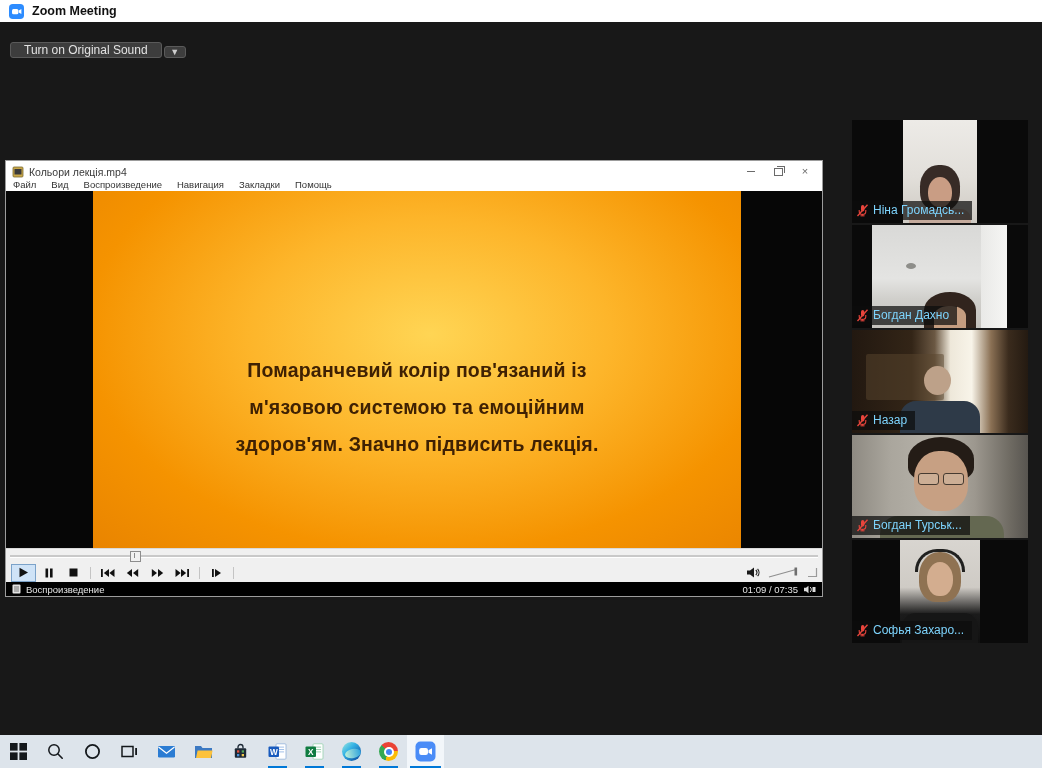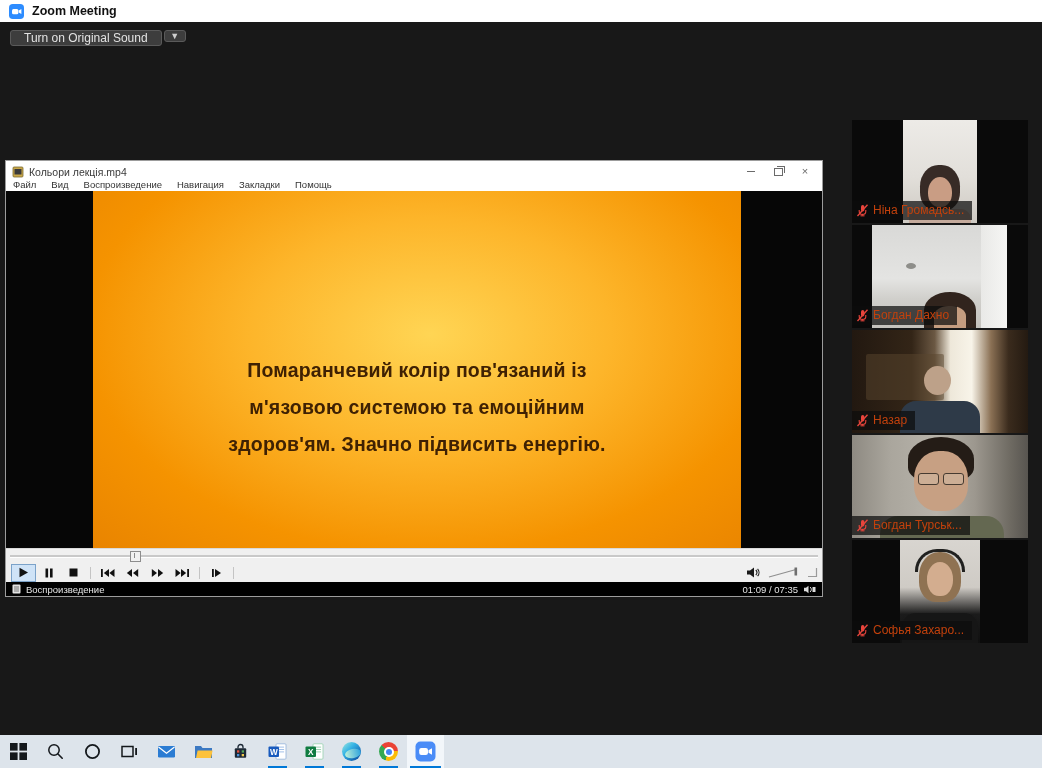--- a/index.html
+++ b/index.html
@@ -5,21 +5,21 @@
   html,body{margin:0;padding:0;background:#000;}
   .screen{position:relative;width:1042px;height:768px;overflow:hidden;background:#181818;
           font-family:"Liberation Sans",sans-serif;-webkit-font-smoothing:antialiased;}
 
   
   .win-titlebar{position:absolute;top:0;left:0;width:1042px;height:22px;background:#ffffff;
     display:flex;align-items:center;padding-left:9px;box-sizing:border-box;gap:8px;}
   .win-title{font-size:12.5px;color:#111;font-weight:600;}
 
   
-  .orig-sound{position:absolute;top:30px;left:10px;display:flex;align-items:flex-start;height:28px;}
+  .orig-sound{position:absolute;top:30px;left:10px;display:flex;align-items:flex-end;height:28px;}
   .orig-sound .main{background:#3d3d3d;border:1px solid #5a5a5a;border-radius:3px;color:#e2e2e2;
     font-size:12px;display:flex;align-items:center;padding:0 13px;}
   .orig-sound .arrow{background:#3d3d3d;border:1px solid #5a5a5a;border-radius:3px;width:20px;margin-left:2px;
     display:flex;align-items:center;justify-content:center;color:#cfcfcf;font-size:9px;}
   .talking{position:absolute;top:25px;left:432px;width:182px;height:45px;background:#2d2d2d;
     border-radius:10px;display:flex;align-items:center;justify-content:center;color:#fff;
     font-size:13.5px;font-weight:700;}
 
   
   .player{position:absolute;left:5px;top:160px;width:818px;height:437px;background:#050505;
@@ -53,21 +53,21 @@
   .p-status{position:absolute;left:0;right:0;bottom:0;height:14px;background:#000;color:#e6e6e6;
     font-size:9.5px;display:flex;align-items:center;padding:0 6px;gap:5px;}
   .p-status .right{margin-left:auto;display:flex;align-items:center;gap:5px;}
 
   
   .tiles{position:absolute;left:852px;top:120px;width:176px;}
   .tile{position:relative;width:176px;height:103px;margin-bottom:2px;background:#0a0a0a;overflow:hidden;}
   .vid{position:absolute;top:0;bottom:0;}
   .vid.full{left:0;right:0;}
   .nameplate{position:absolute;left:0;bottom:3px;display:flex;align-items:center;gap:4px;
-    background:rgba(12,12,12,0.72);padding:2px 8px 3px 4px;font-size:12px;color:#c2410c;
+    background:rgba(12,12,12,0.72);padding:2px 8px 3px 4px;font-size:12px;color:#7dd3fc;
     white-space:nowrap;max-width:168px;overflow:hidden;}
   
   .v1{left:51px;width:74px;background:linear-gradient(180deg,#edebe7 0%,#e2dfda 55%,#cdc9c2 100%);}
   .v1 .hair{position:absolute;left:50%;transform:translateX(-50%);bottom:12px;width:40px;height:46px;border-radius:46% 46% 40% 40%;background:#372b26;}
   .v1 .face{position:absolute;left:50%;transform:translateX(-50%);bottom:16px;width:24px;height:30px;border-radius:50% 50% 45% 45%;background:#c99d84;}
   .v1 .shoulder{position:absolute;left:50%;transform:translateX(-50%);bottom:0;width:62px;height:14px;border-radius:10px 10px 0 0;background:#c5ab9d;}
   
   .v2{background:linear-gradient(90deg,#221810 0%,#332517 34%,#6b5843 47%,#eee8da 56%,#f8f4e9 68%,#8a7054 79%,#3a2b1d 89%,#241a11 100%);}
   .v2 .shelf{position:absolute;left:14px;top:24px;width:78px;height:46px;background:rgba(90,70,45,0.5);border-radius:2px;}
   .v2 .head{position:absolute;left:72px;top:36px;width:27px;height:29px;border-radius:50%;background:#bda189;}
@@ -152,21 +152,21 @@
       <span class="p-menu-item">Воспроизведение</span>
       <span class="p-menu-item">Навигация</span>
       <span class="p-menu-item">Закладки</span>
       <span class="p-menu-item">Помощь</span>
     </div>
     <div class="p-video">
       <div class="slide">
         <div class="slide-text">
           <div>Помаранчевий колір пов'язаний із</div>
           <div>м'язовою системою та емоційним</div>
-          <div>здоров'ям. Значно підвисить енергію.</div>
+          <div>здоров'ям. Значно підвисить лекція.</div>
         </div>
       </div>
     </div>
     <div class="p-seek">
       <div class="seek-track"></div>
       <div class="seek-thumb"></div>
     </div>
     <div class="p-controls">
       <div class="ctl active">
         <svg width="11" height="11" viewBox="0 0 11 11">

